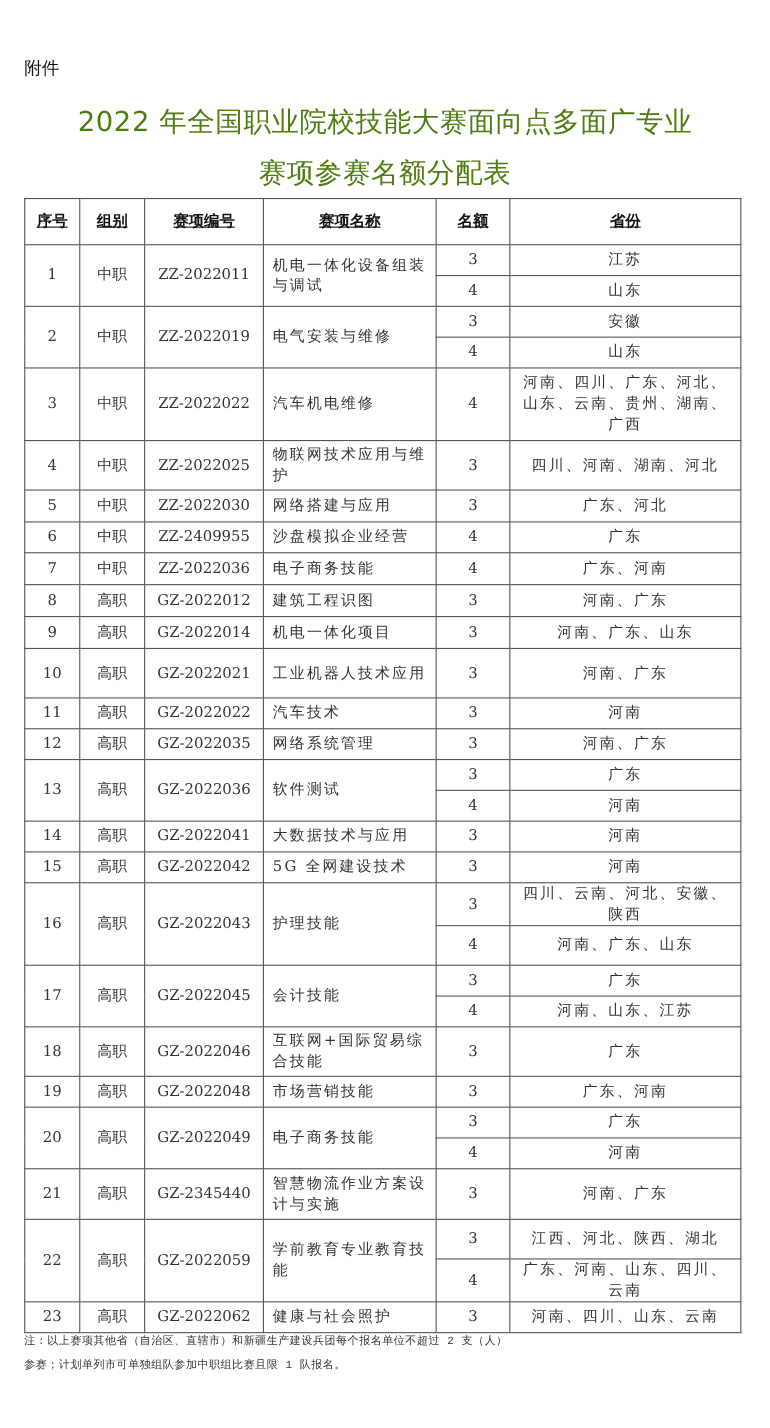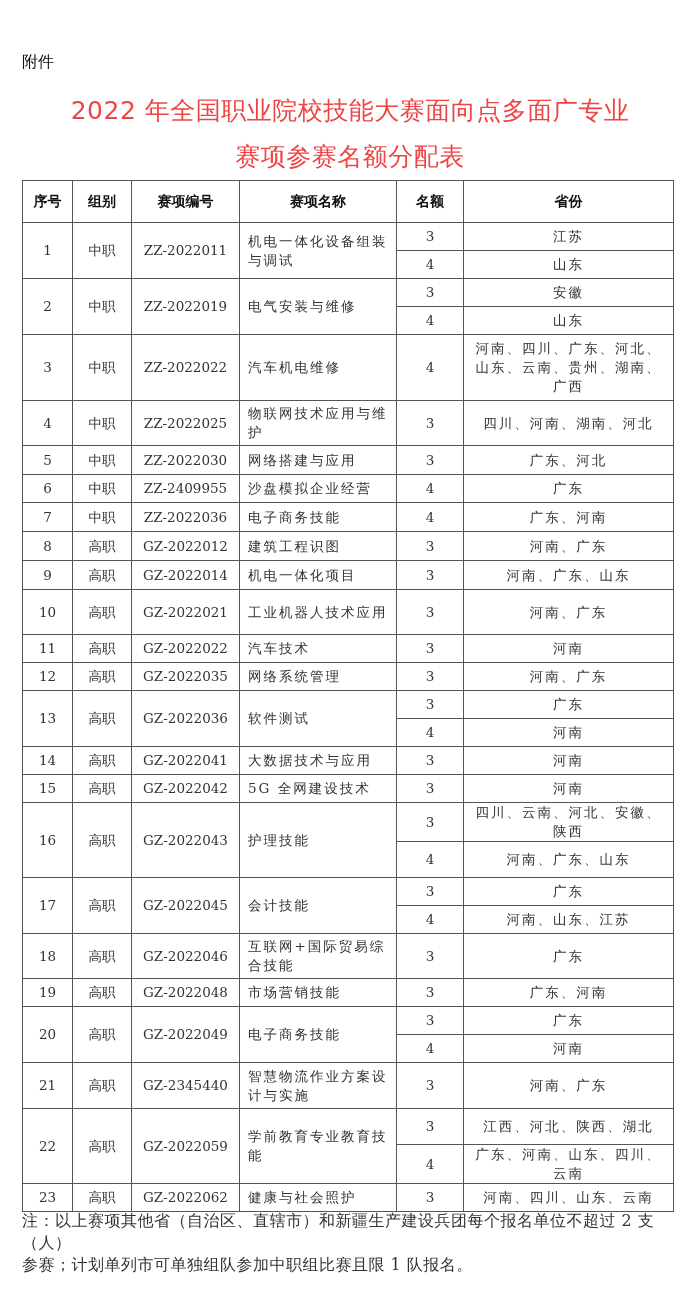--- a/index.html
+++ b/index.html
@@ -1,33 +1,33 @@
 <!DOCTYPE html>
 <html><head>
 <meta charset="utf-8">
 <style>
   html, body { margin:0; padding:0; background:#ffffff; }
   body { width:700px; height:1298px; position:relative; overflow:hidden;
          font-family:"DejaVu Serif", "Liberation Serif", serif; color:#222; }
   .attach { position:absolute; left:22px; top:52px; font-family:"DejaVu Sans", sans-serif;
             font-size:16px; color:#111; }
   .title { position:absolute; left:0; width:700px; text-align:center;
-           font-family:"DejaVu Sans", sans-serif; color:#ef4444; font-size:25px; letter-spacing:0.5px; }
+           font-family:"DejaVu Sans", sans-serif; color:#4d7c0f; font-size:25px; letter-spacing:0.5px; }
   .title.l1 { top:94px; }
   .title.l2 { top:140px; }
   table { position:absolute; left:22px; top:180px; width:651px; border-collapse:collapse;
           table-layout:fixed; }
   td, th { border:1px solid #555; font-size:13.5px; padding:0 4px; vertical-align:middle;
            line-height:19px; color:#333; font-weight:normal; }
-  th { height:41px; font-weight:bold; font-size:14px; color:#111; text-align:center; }
+  th { height:41px; font-weight:bold; font-size:14px; color:#111; text-align:center;text-decoration:underline; }
   td.c { text-align:center; }
   td.l { text-align:left; padding-left:8px; letter-spacing:2px; }
   td.prov { text-align:center; letter-spacing:2px; }
-  .note { position:absolute; left:22px; top:1210px; width:670px; font-size:16px;
-          line-height:22px; color:#333; letter-spacing:0.5px; }
+  .note { position:absolute; left:22px; top:1210px; width:670px; font-size:10px;
+          line-height:22px; color:#333; letter-spacing:0.5px;font-family:Liberation Mono, monospace; }
 </style>
 </head>
 <body>
 
 <div class="attach">附件</div>
 <div class="title l1">2022 年全国职业院校技能大赛面向点多面广专业</div>
 <div class="title l2">赛项参赛名额分配表</div>
 
 <table>
   <colgroup>

